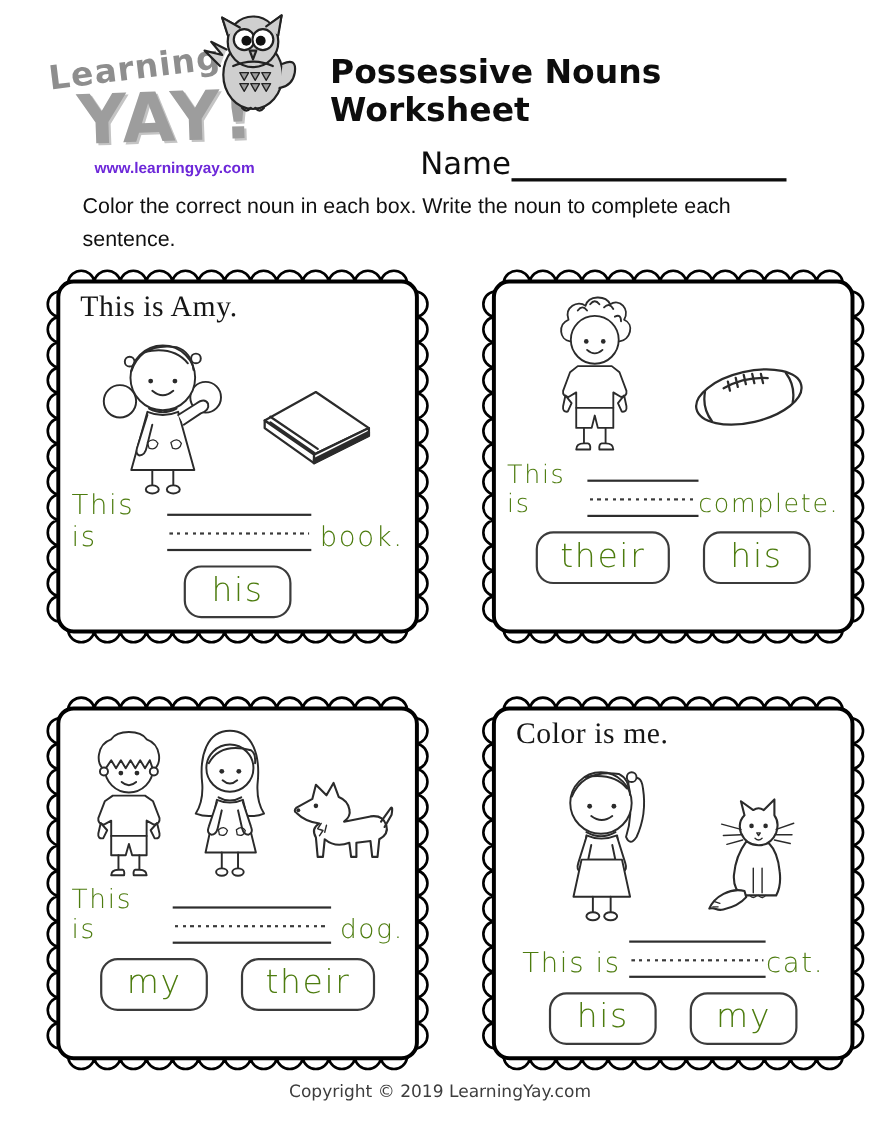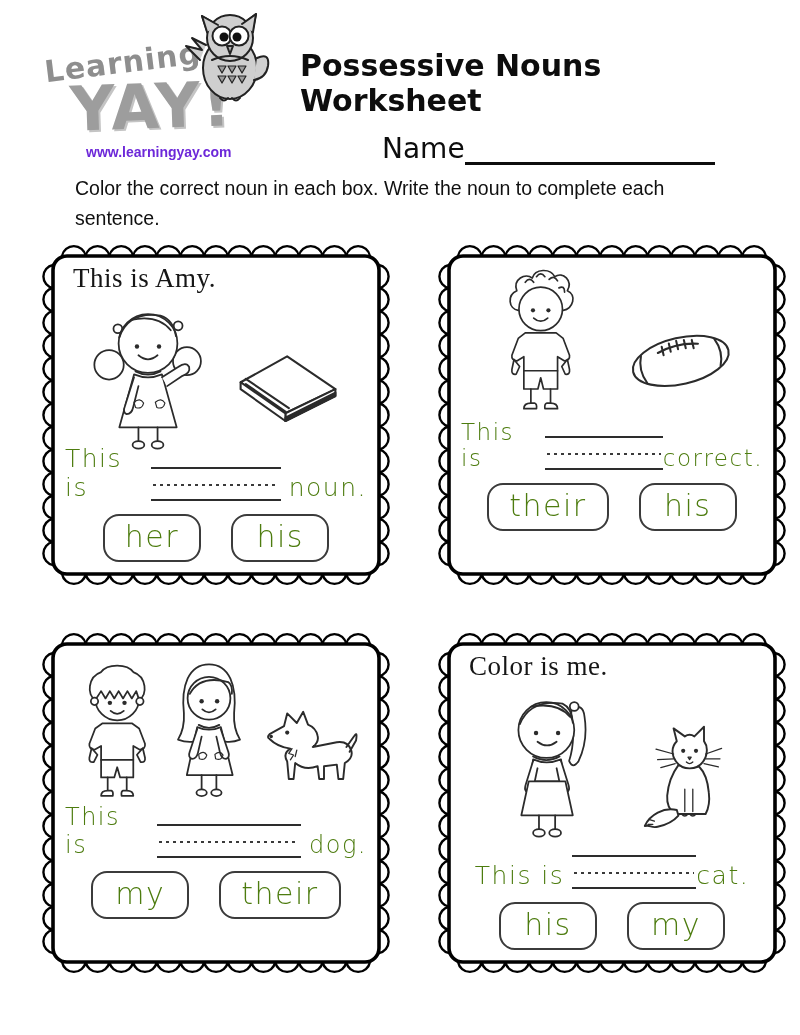--- a/index.html
+++ b/index.html
@@ -144,24 +144,23 @@
             <path d="M10,42 L10,50 L62,87 L62,78 Z"></path>
             <path class="ln" d="M16,38 L66,72 M16,44 L62,76"></path>
             <path d="M62,87 L120,58 L120,54 L62,83 Z" fill="#2b2b2b"></path>
           </svg>
         </div>
         <div class="sentence print">
           <span>This is</span>
           <span class="write-lines">
               <span class="dots"></span>
             </span>
-          <span>noun.</span>
+          <span>book.</span>
         </div>
         <div class="options">
-          <button class="pill print">her</button>
           <button class="pill print">his</button>
         </div>
       </div>
     </section>
 
     <section class="card c1">
       <svg class="frame" viewBox="0 0 352 344">
         <path class="cloud" d="M22,13 a12.05,12.05 0 0 1 23.69,0.00 a12.05,12.05 0 0 1 23.69,0.00 a12.05,12.05 0 0 1 23.69,0.00 a12.05,12.05 0 0 1 23.69,0.00 a12.05,12.05 0 0 1 23.69,0.00 a12.05,12.05 0 0 1 23.69,0.00 a12.05,12.05 0 0 1 23.69,0.00 a12.05,12.05 0 0 1 23.69,0.00 a12.05,12.05 0 0 1 23.69,0.00 a12.05,12.05 0 0 1 23.69,0.00 a12.05,12.05 0 0 1 23.69,0.00 a12.05,12.05 0 0 1 23.69,0.00 a12.05,12.05 0 0 1 23.69,0.00 L339,22 a11.74,11.74 0 0 1 0.00,23.08 a11.74,11.74 0 0 1 0.00,23.08 a11.74,11.74 0 0 1 0.00,23.08 a11.74,11.74 0 0 1 0.00,23.08 a11.74,11.74 0 0 1 0.00,23.08 a11.74,11.74 0 0 1 0.00,23.08 a11.74,11.74 0 0 1 0.00,23.08 a11.74,11.74 0 0 1 0.00,23.08 a11.74,11.74 0 0 1 0.00,23.08 a11.74,11.74 0 0 1 0.00,23.08 a11.74,11.74 0 0 1 0.00,23.08 a11.74,11.74 0 0 1 0.00,23.08 a11.74,11.74 0 0 1 0.00,23.08 L330,331 a12.05,12.05 0 0 1 -23.69,0.00 a12.05,12.05 0 0 1 -23.69,0.00 a12.05,12.05 0 0 1 -23.69,0.00 a12.05,12.05 0 0 1 -23.69,0.00 a12.05,12.05 0 0 1 -23.69,0.00 a12.05,12.05 0 0 1 -23.69,0.00 a12.05,12.05 0 0 1 -23.69,0.00 a12.05,12.05 0 0 1 -23.69,0.00 a12.05,12.05 0 0 1 -23.69,0.00 a12.05,12.05 0 0 1 -23.69,0.00 a12.05,12.05 0 0 1 -23.69,0.00 a12.05,12.05 0 0 1 -23.69,0.00 a12.05,12.05 0 0 1 -23.69,0.00 L13,322 a11.74,11.74 0 0 1 0.00,-23.08 a11.74,11.74 0 0 1 0.00,-23.08 a11.74,11.74 0 0 1 0.00,-23.08 a11.74,11.74 0 0 1 0.00,-23.08 a11.74,11.74 0 0 1 0.00,-23.08 a11.74,11.74 0 0 1 0.00,-23.08 a11.74,11.74 0 0 1 0.00,-23.08 a11.74,11.74 0 0 1 0.00,-23.08 a11.74,11.74 0 0 1 0.00,-23.08 a11.74,11.74 0 0 1 0.00,-23.08 a11.74,11.74 0 0 1 0.00,-23.08 a11.74,11.74 0 0 1 0.00,-23.08 a11.74,11.74 0 0 1 0.00,-23.08 Z"></path>
           <rect class="inner" x="13" y="13" width="326" height="318" rx="14"></rect>
       </svg>
@@ -189,21 +188,21 @@
               <path class="ln" d="M46,31 Q70,24 94,31"></path>
               <path class="ln" d="M52,25 L52,35 M61,23 L61,33 M70,22 L70,32 M79,23 L79,33 M88,25 L88,35"></path>
             </g>
           </svg>
         </div>
         <div class="sentence print">
           <span>This is</span>
           <span class="write-lines">
               <span class="dots"></span>
             </span>
-          <span>correct.</span>
+          <span>complete.</span>
         </div>
         <div class="options">
           <button class="pill print">their</button>
           <button class="pill print">his</button>
         </div>
       </div>
     </section>
 
     <section class="card c2">
       <svg class="frame" viewBox="0 0 352 344">
@@ -313,14 +312,15 @@
         </div>
         <div class="options">
           <button class="pill print">his</button>
           <button class="pill print">my</button>
         </div>
       </div>
     </section>
   </div>
 
   <div class="footer">
+    <div>Copyright © 2019 LearningYay.com</div>
   </div>
 </div>
 
 </body></html>

